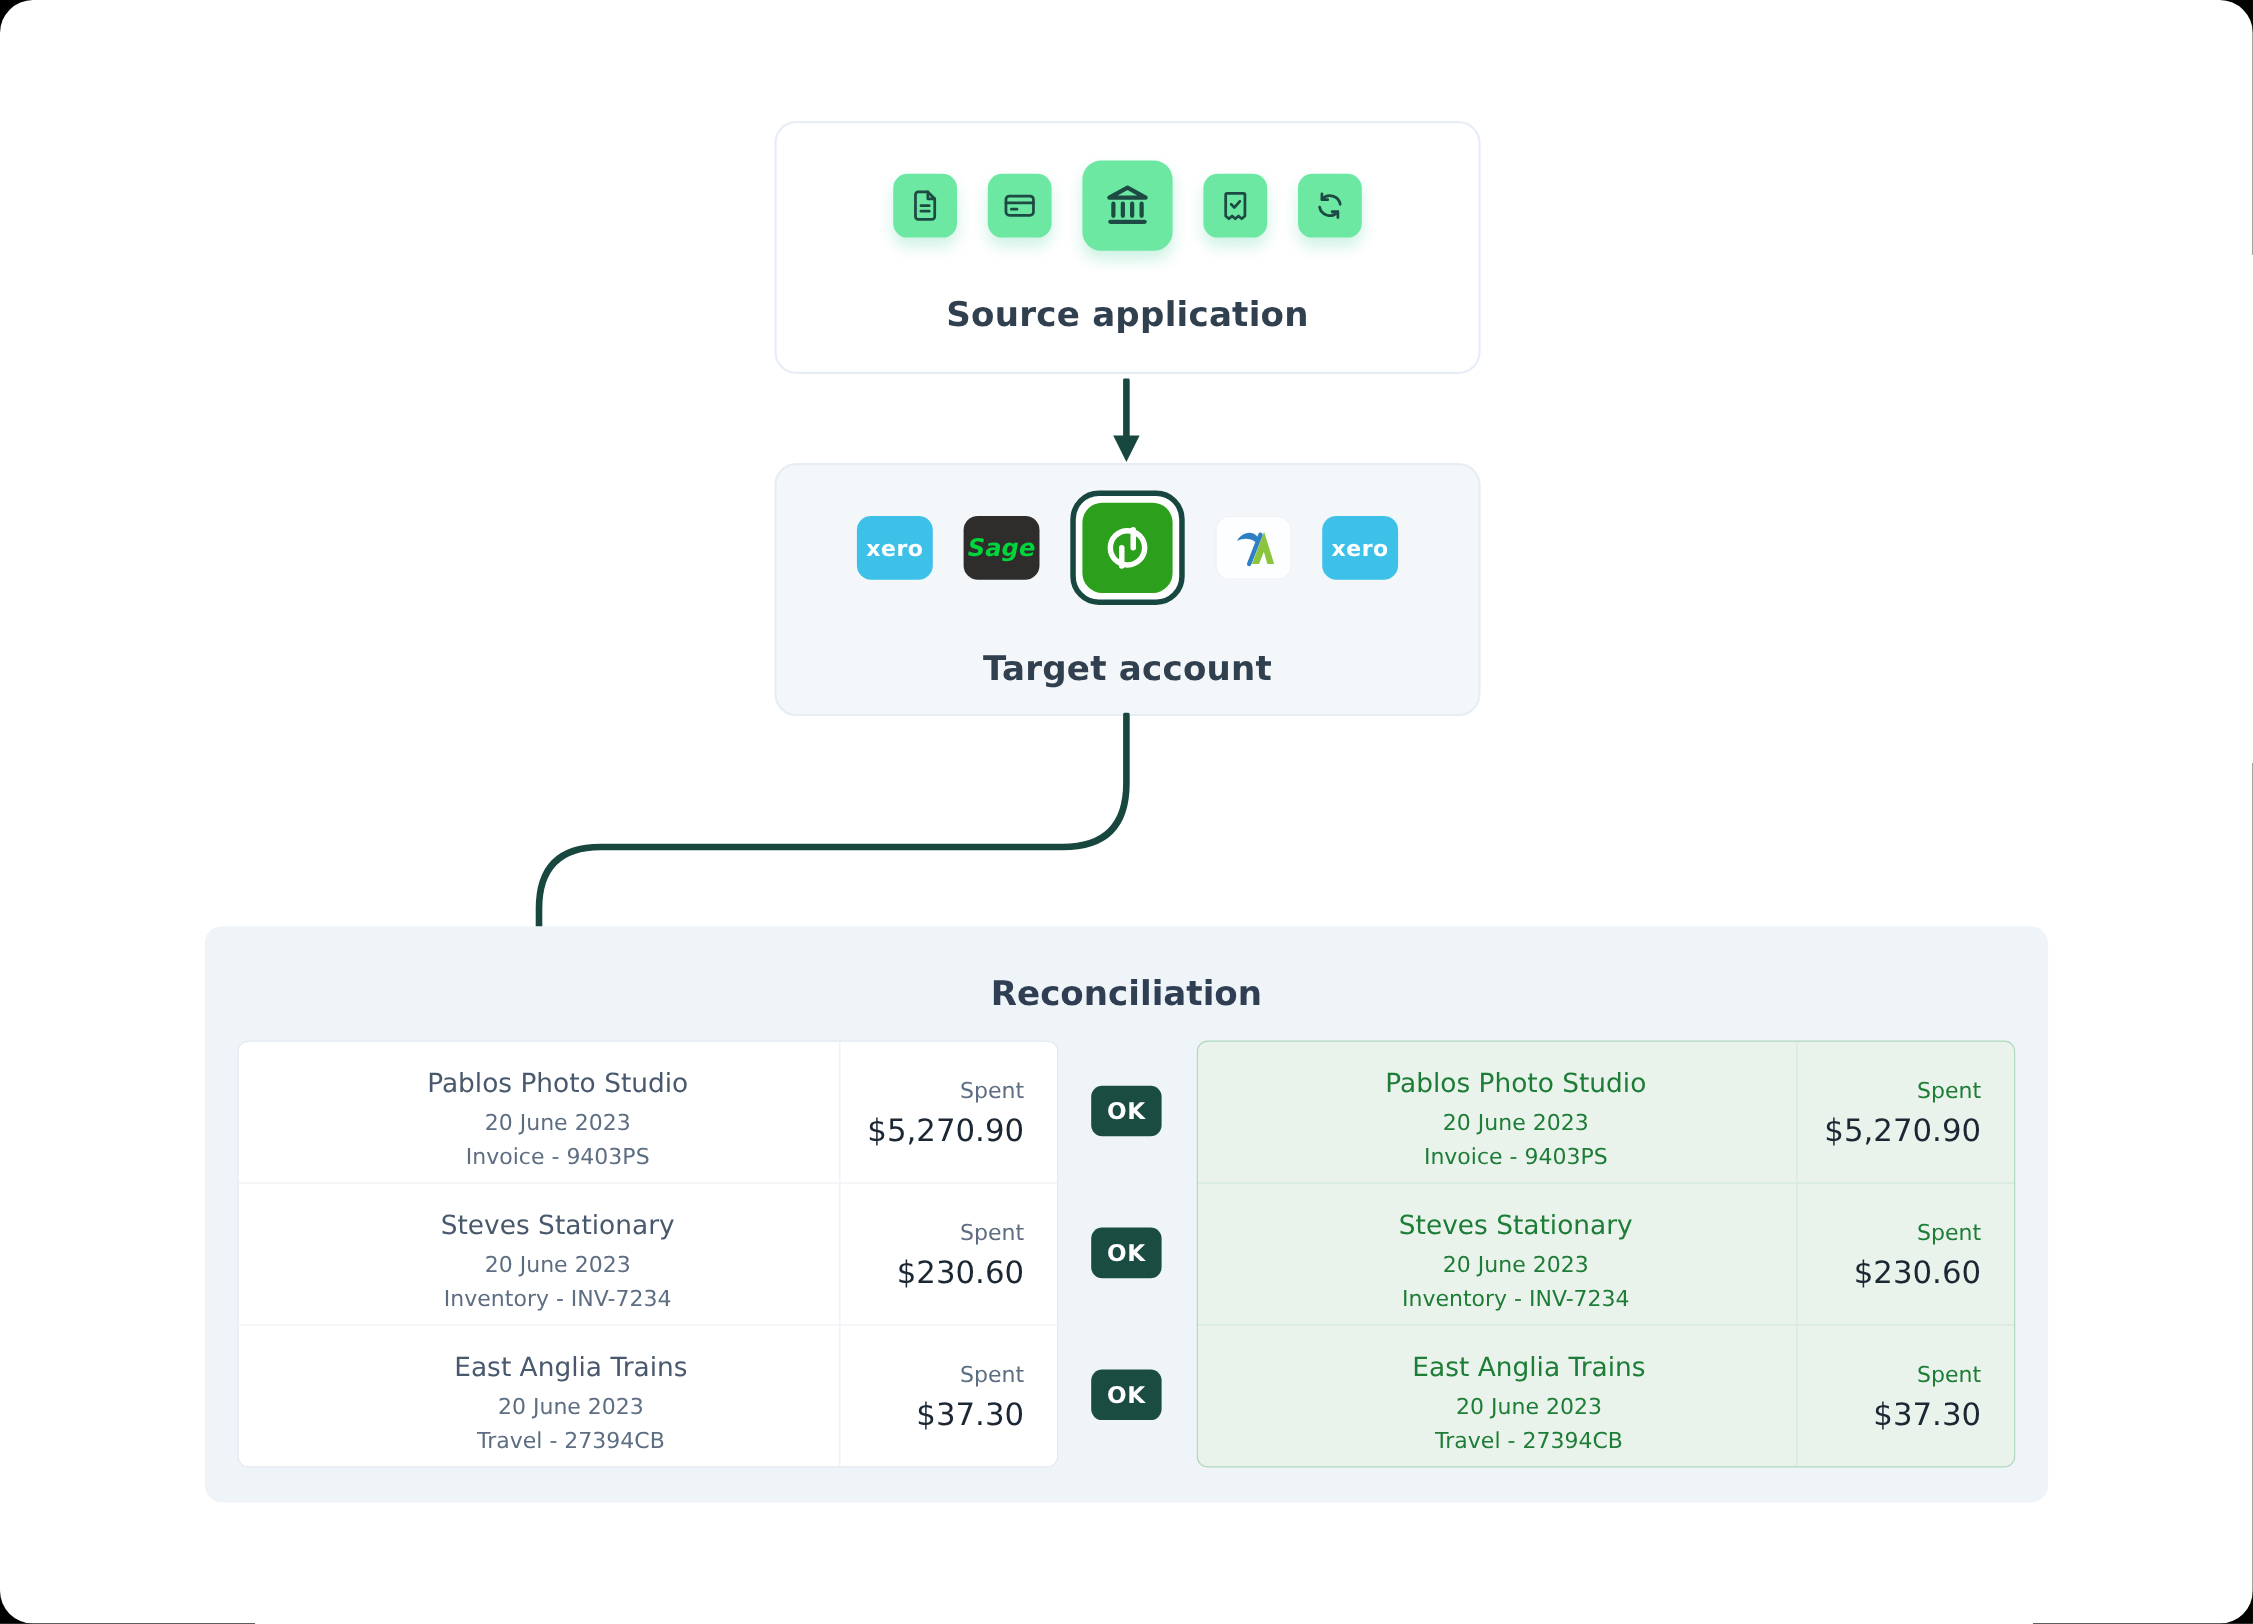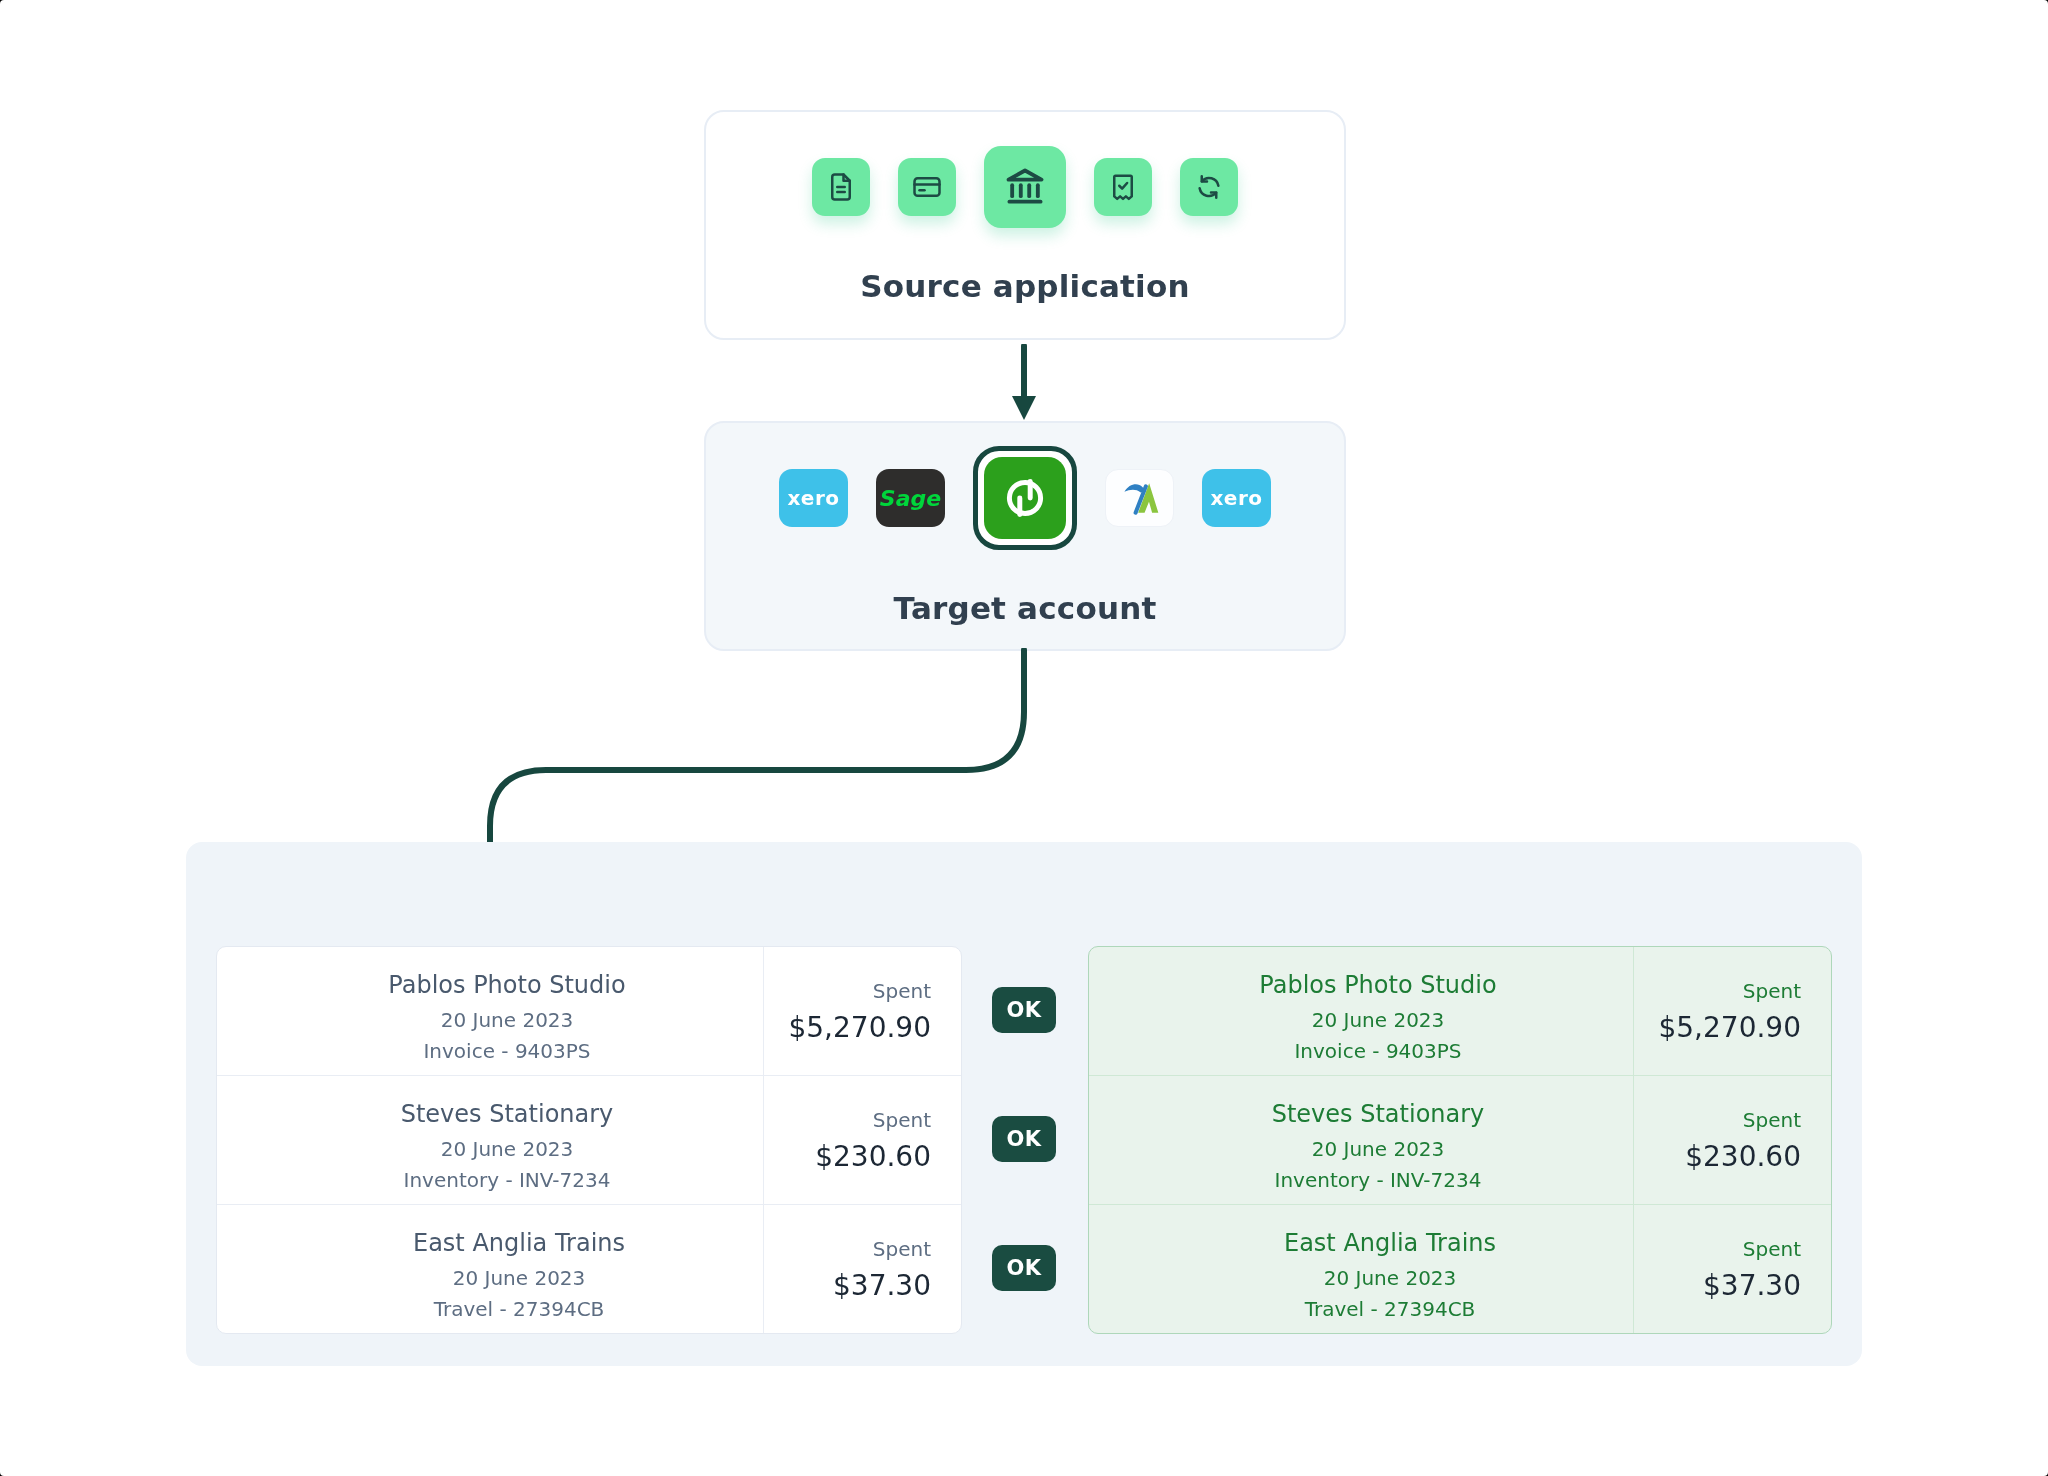--- a/index.html
+++ b/index.html
@@ -1,18 +1,18 @@
 <!DOCTYPE html>
 <html><head>
 <meta charset="utf-8">
 <style>
   html,body{margin:0;padding:0;background:#000;}
   .page{
     position:relative;width:2048px;height:1476px;background:#ffffff;
-    border-radius:4px;overflow:hidden;
+    border-radius:30px;overflow:hidden;
     font-family:"DejaVu Sans","Liberation Sans",sans-serif;
   }
   
   .flow-card{
     position:absolute;left:704px;width:642px;height:230px;
     border:2px solid #e7edf5;border-radius:20px;background:#fff;
     display:flex;flex-direction:column;align-items:center;justify-content:center;gap:40px;
     box-sizing:border-box;
   }
   .flow-card.source{top:110px;}
@@ -164,20 +164,21 @@
     </div>
     <div class="card-label">Target account</div>
   </div>
 
   <svg class="arrow-svg" style="left:460px;top:648px" width="600" height="300" viewBox="0 0 600 300">
     <path d="M564 2 L564 64 Q564 122 506 122 L86 122 Q30 122 30 178 L30 254" stroke="#17473f" stroke-width="6" fill="none" stroke-linecap="round"></path>
     <polygon points="30,288 16,254 44,254" fill="#17473f"></polygon>
   </svg>
 
   <div class="recon">
+    <div class="recon-title">Reconciliation</div>
 
     <div class="tx-table left">
       <div class="tx-row">
         <div class="tx-desc">
           <div class="tx-name">Pablos Photo Studio</div>
           <div class="tx-date">20 June 2023</div>
           <div class="tx-ref">Invoice - 9403PS</div>
         </div>
         <div class="tx-spent">
           <div class="spent-label">Spent</div>

